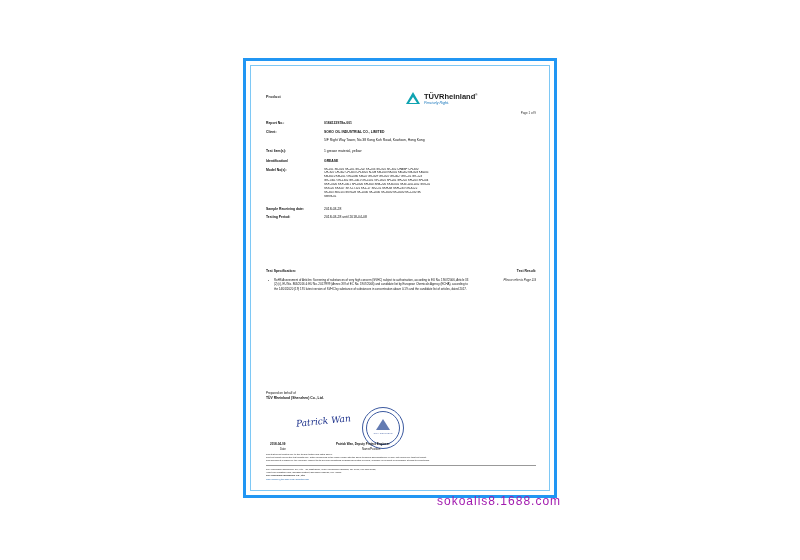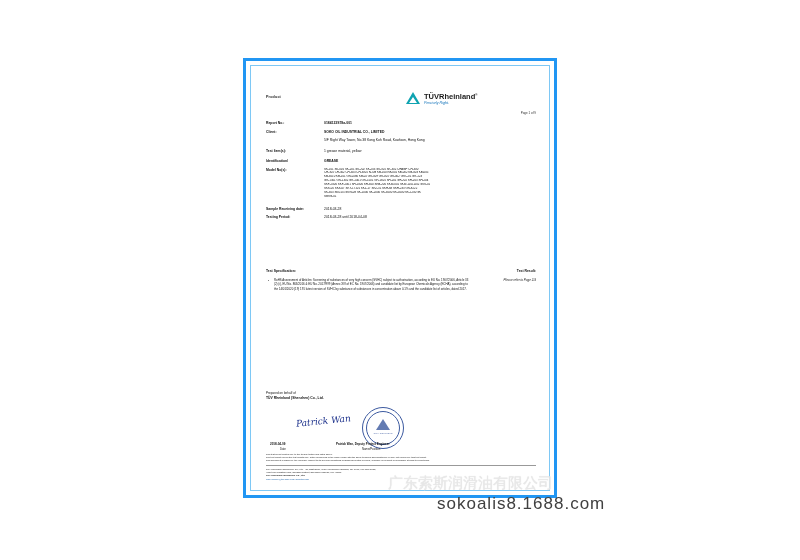--- a/index.html
+++ b/index.html
@@ -355,22 +355,22 @@
     font-size: 15px;
     color: #e8e8e8;
     font-family: "DejaVu Sans", sans-serif;
     white-space: nowrap;
     text-shadow: 0 0 1px #dddddd;
   }
   .wm-site {
     position: absolute;
     left: 437px;
     top: 494px;
-    font-size: 17px;
-    color: #404040;
+    font-size: 12px;
+    color: #a21caf;
     letter-spacing: 1px;
     white-space: nowrap;
   }
 </style>
 </head>
 <body>
 
 <div class="page">
 
   <div class="cert-frame">
@@ -483,16 +483,15 @@
         <hr class="hr">
         <div>TÜV Rheinland (Shenzhen) Co., Ltd. - 3F, East Block, Cyber-Technology Building, No. 1001, Keji Nan Road,</div>
         <div>High-tech Industrial Park, Nanshan District, Shenzhen 518057, P.R. China</div>
         <div class="bold">TÜV Rheinland (Shenzhen) Co., Ltd.</div>
         <div class="blue">Mail: service@tuv.com   Web: www.tuv.com</div>
       </div>
 
     </div>
   </div>
 
-  <div class="wm-cn">广东索斯润滑油有限公司</div>
   <div class="wm-site">sokoalis8.1688.com</div>
 
 </div>
 
 </body></html>

